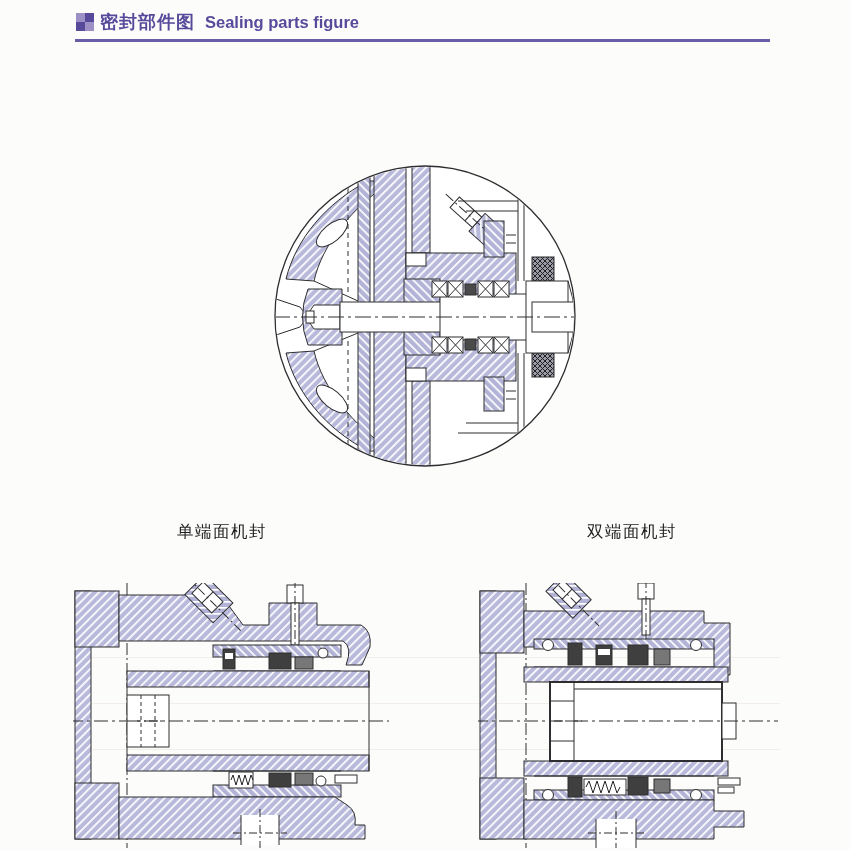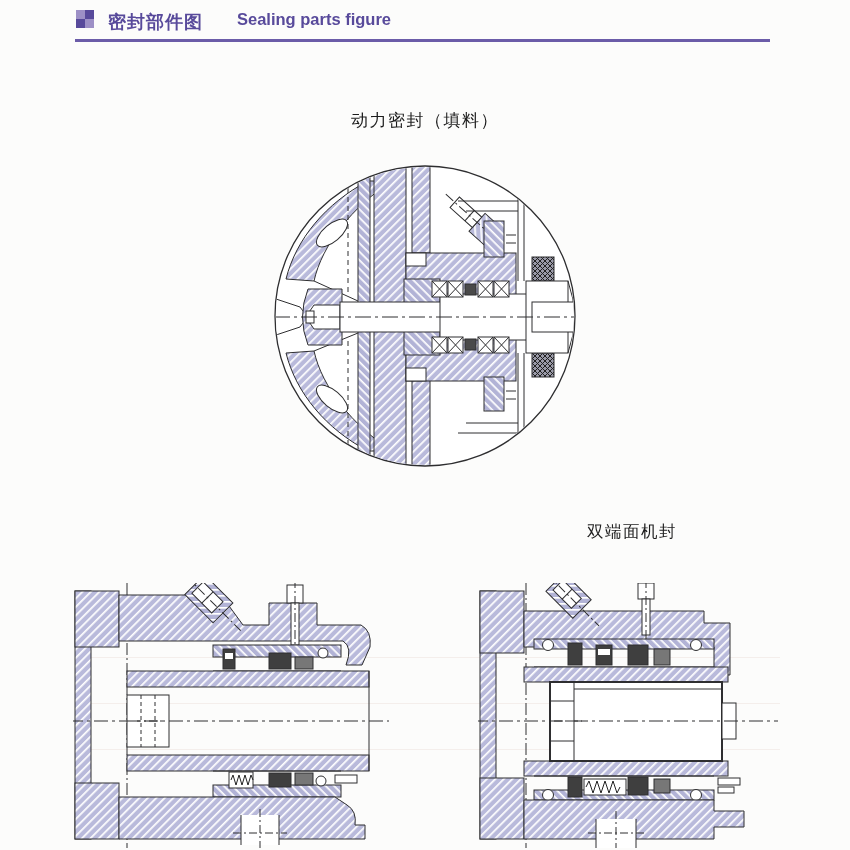--- a/index.html
+++ b/index.html
@@ -1,29 +1,29 @@
 <!DOCTYPE html>
 <html><head>
 <meta charset="utf-8">
 <style>
   html,body{margin:0;padding:0;}
   .page{
     position:relative;width:850px;height:850px;background:#fcfcfb;overflow:hidden;
     font-family:"Liberation Sans","DejaVu Sans",sans-serif;color:#222;
   }
   
-  .hdr{position:absolute;left:76px;top:10px;display:flex;align-items:flex-start;gap:14px;}
+  .hdr{position:absolute;left:76px;top:10px;display:flex;align-items:center;gap:6px;}
   .checker{position:relative;width:18px;height:18px;display:inline-block;}
   .checker i{position:absolute;width:9px;height:9px;}
   .checker .c1{left:0;top:0;background:#9d90c6;}
   .checker .c2{left:9px;top:0;background:#584a9b;}
   .checker .c3{left:0;top:9px;background:#584a9b;}
   .checker .c4{left:9px;top:9px;background:#9d90c6;}
   .t-zh{font-size:18px;font-weight:bold;color:#584a9b;letter-spacing:1px;}
-  .t-en{font-size:16.5px;font-weight:bold;color:#584a9b;margin-left:20px;}
+  .t-en{font-size:16.5px;font-weight:bold;color:#584a9b;margin-left:4px;}
   .rule{position:absolute;left:75px;top:39px;width:695px;height:2.5px;background:#6b5ca8;}
   
   .lbl{position:absolute;font-size:16.5px;color:#1c1c1c;letter-spacing:1.5px;text-align:center;}
   .lbl-top{left:270px;top:109px;width:310px;font-size:17px;}
   .lbl-left{left:122px;top:521px;width:200px;}
   .lbl-right{left:532px;top:521px;width:200px;}
   .figsvg{position:absolute;}
   .fig-circle{left:270px;top:161px;}
   .fig-left{left:73px;top:583px;}
   .fig-right{left:478px;top:583px;}
@@ -41,21 +41,21 @@
         <i class="c1"></i>
         <i class="c2"></i>
         <i class="c3"></i>
         <i class="c4"></i>
       </span>
     <span class="t-zh">密封部件图</span>
     <span class="t-en">Sealing parts figure</span>
   </div>
   <div class="rule"></div>
 
-  <div class="lbl lbl-top">动力密封（填料）</div>
+  <div class="lbl lbl-left">单端面机封</div>
   <div class="lbl lbl-right">双端面机封</div>
 
   <div class="bleed b1"></div>
   <div class="bleed b2"></div>
   <div class="bleed b3"></div>
 
   <svg class="figsvg fig-circle" width="310" height="310" viewBox="0 0 310 310">
     <defs>
       <pattern id="pA" patternUnits="userSpaceOnUse" width="6" height="6" patternTransform="rotate(-45)">
         <rect width="6" height="6" fill="#b9badb"></rect>

